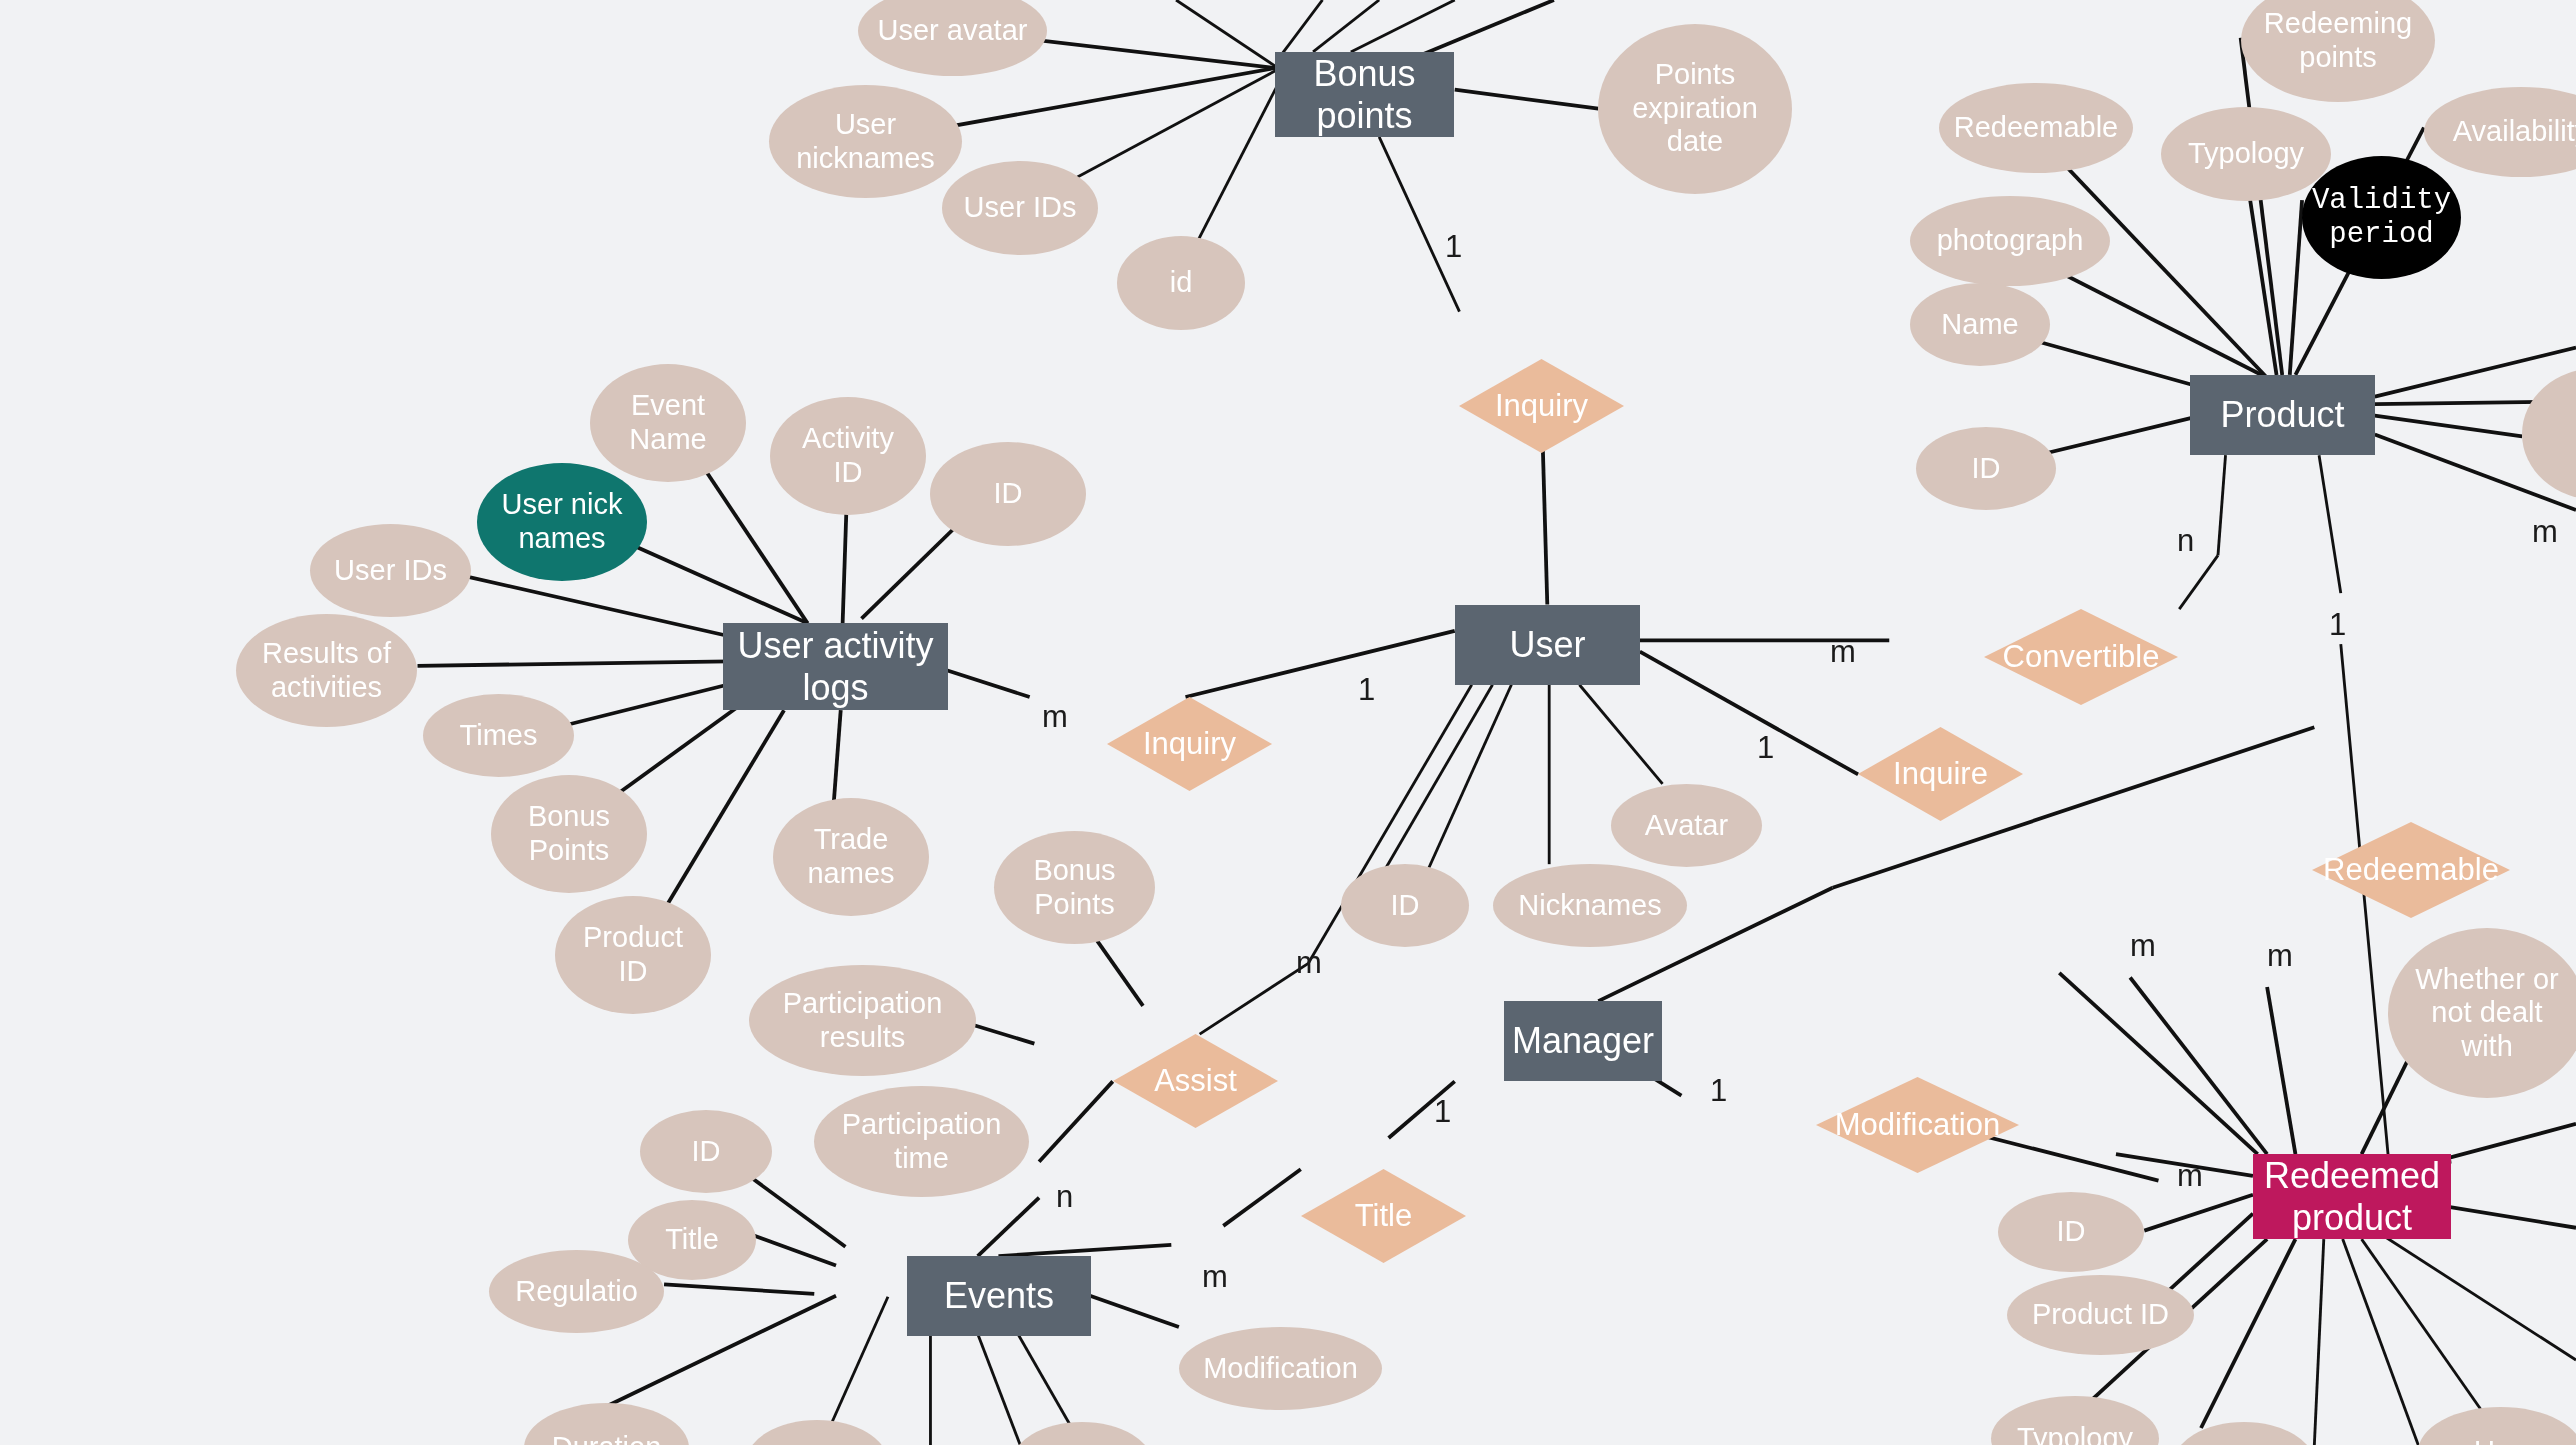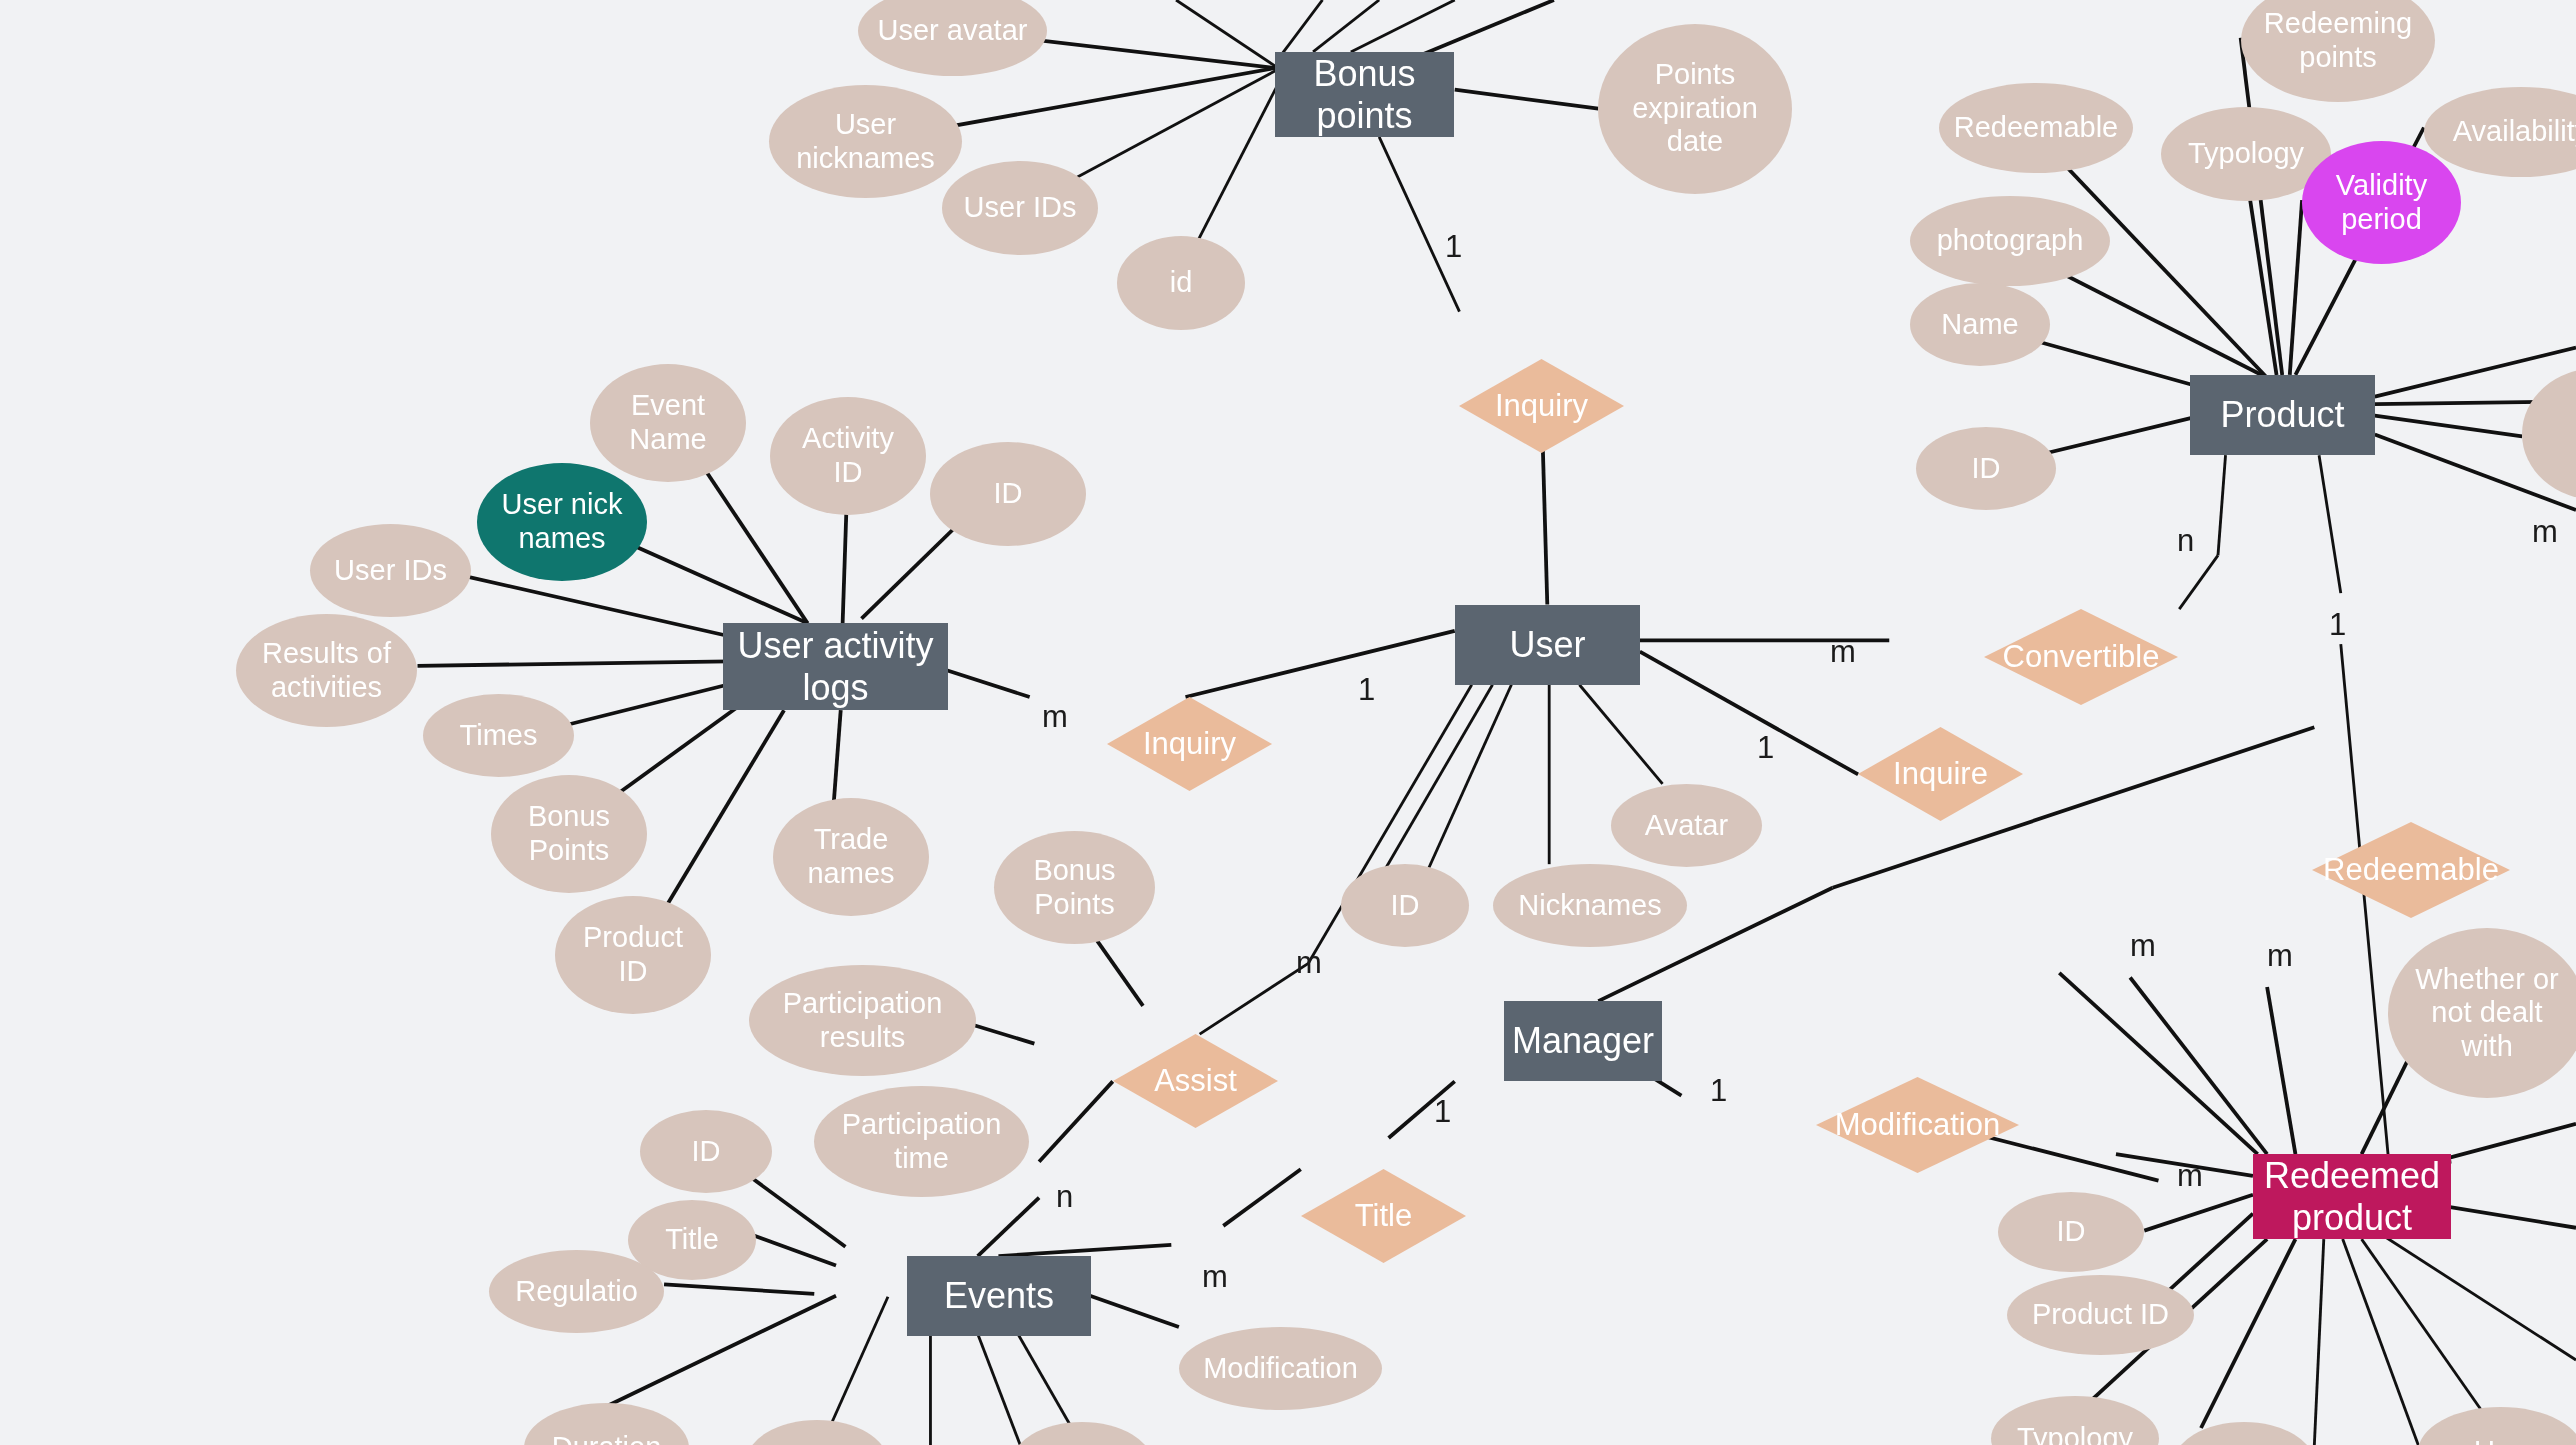--- a/index.html
+++ b/index.html
@@ -168,21 +168,21 @@
     </svg>
   <div id="nodes">
       <div class="node attr" style="left: 858px; top: -14px; width: 189px; height: 90px; background: rgb(215, 197, 188);">User avatar</div>
       <div class="node attr" style="left: 769px; top: 85px; width: 193px; height: 113px; background: rgb(215, 197, 188);">User<br>nicknames</div>
       <div class="node attr" style="left: 942px; top: 161px; width: 156px; height: 94px; background: rgb(215, 197, 188);">User IDs</div>
       <div class="node attr" style="left: 1117px; top: 236px; width: 128px; height: 94px; background: rgb(215, 197, 188);">id</div>
       <div class="node attr" style="left: 1598px; top: 23.6px; width: 194px; height: 170px; background: rgb(215, 197, 188);">Points<br>expiration<br>date</div>
       <div class="node attr" style="left: 2241px; top: -21px; width: 194px; height: 123px; background: rgb(215, 197, 188);">Redeeming<br>points</div>
       <div class="node attr" style="left: 1939px; top: 83px; width: 194px; height: 90px; background: rgb(215, 197, 188);">Redeemable</div>
       <div class="node attr" style="left: 2161px; top: 107px; width: 170px; height: 94px; background: rgb(215, 197, 188);">Typology</div>
-      <div class="node attr" style="left: 2302px; top: 141px; width: 159px; height: 123px; background: #d946ef;">Validity<br>period</div>
+      <div class="node attr" style="left: 2302px; top: 156px; width: 159px; height: 123px; background: #000000; font-family: Liberation Mono, monospace;">Validity<br>period</div>
       <div class="node attr" style="left: 2424px; top: 87px; width: 194px; height: 90px; background: rgb(215, 197, 188);">Availability</div>
       <div class="node attr" style="left: 1910px; top: 196px; width: 200px; height: 90px; background: rgb(215, 197, 188);">photograph</div>
       <div class="node attr" style="left: 1910px; top: 283px; width: 140px; height: 83px; background: rgb(215, 197, 188);">Name</div>
       <div class="node attr" style="left: 1916px; top: 427px; width: 140px; height: 83px; background: rgb(215, 197, 188);">ID</div>
       <div class="node attr" style="left: 2522px; top: 368px; width: 151px; height: 132px; background: rgb(215, 197, 188);">Re</div>
       <div class="node attr" style="left: 590px; top: 364px; width: 156px; height: 118px; background: rgb(215, 197, 188);">Event<br>Name</div>
       <div class="node attr" style="left: 770px; top: 397px; width: 156px; height: 118px; background: rgb(215, 197, 188);">Activity<br>ID</div>
       <div class="node attr" style="left: 930px; top: 442px; width: 156px; height: 104px; background: rgb(215, 197, 188);">ID</div>
       <div class="node attr" style="left: 477px; top: 463px; width: 170px; height: 118px; background: #0f766e;">User nick<br>names</div>
       <div class="node attr" style="left: 310px; top: 524px; width: 161px; height: 93px; background: rgb(215, 197, 188);">User IDs</div>

